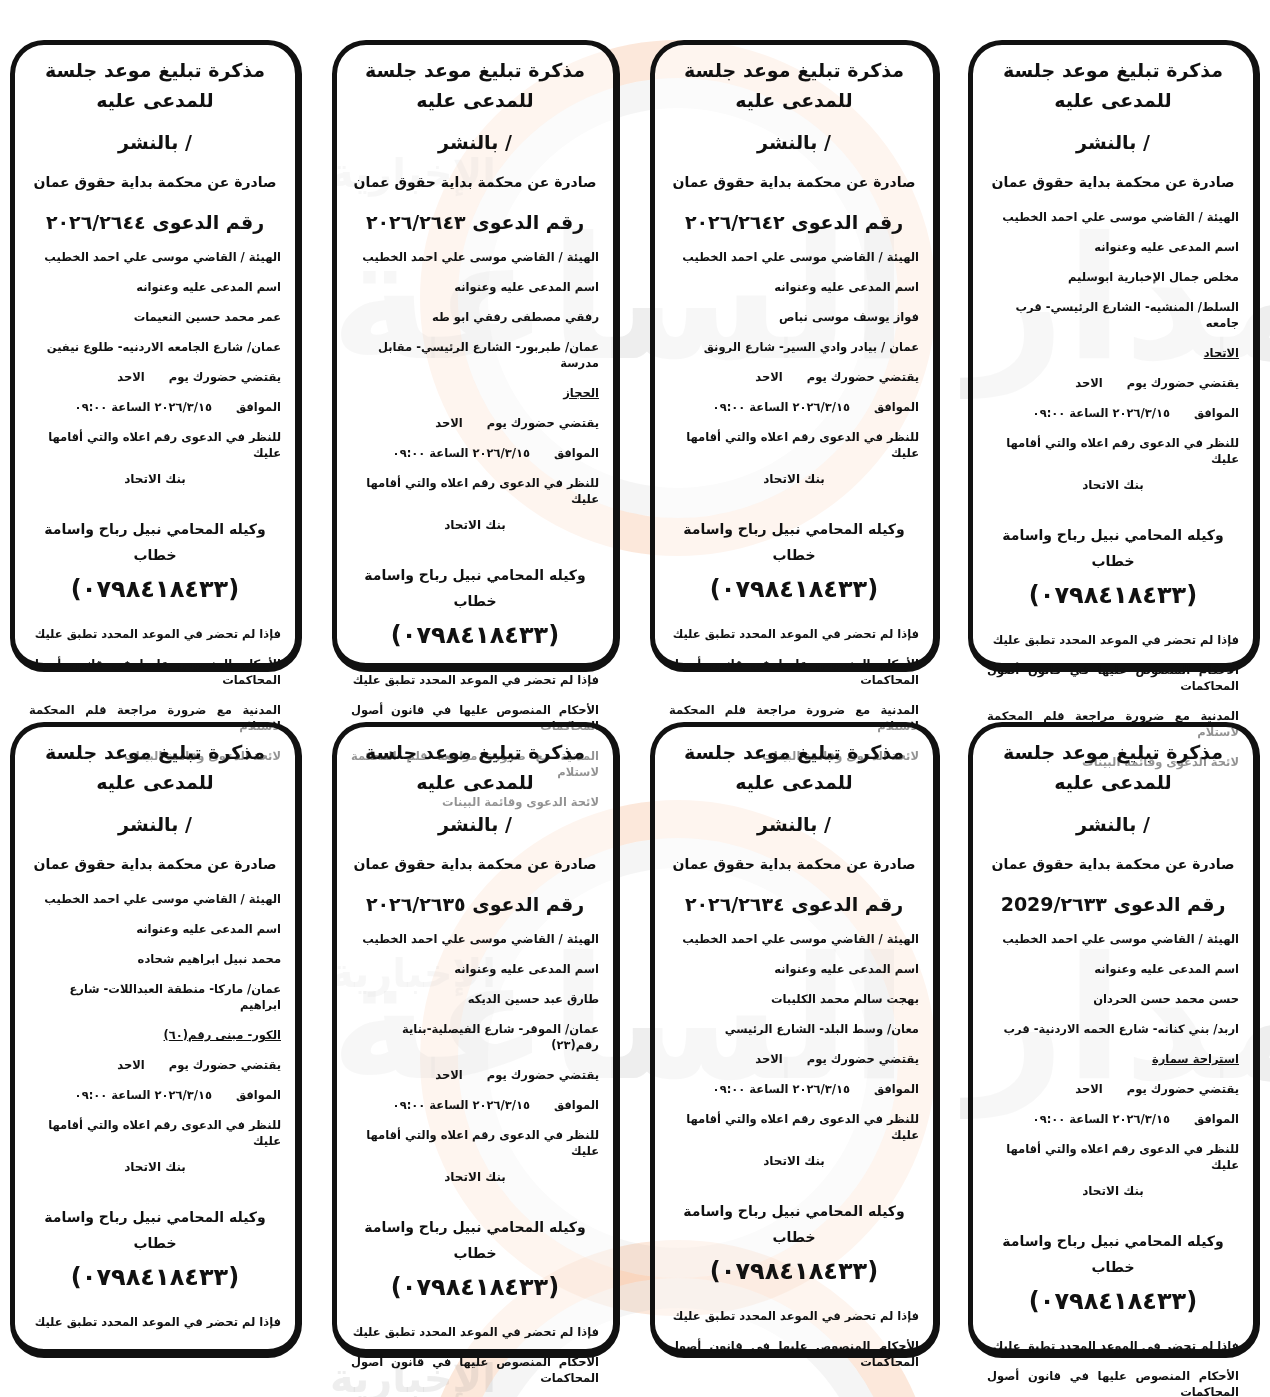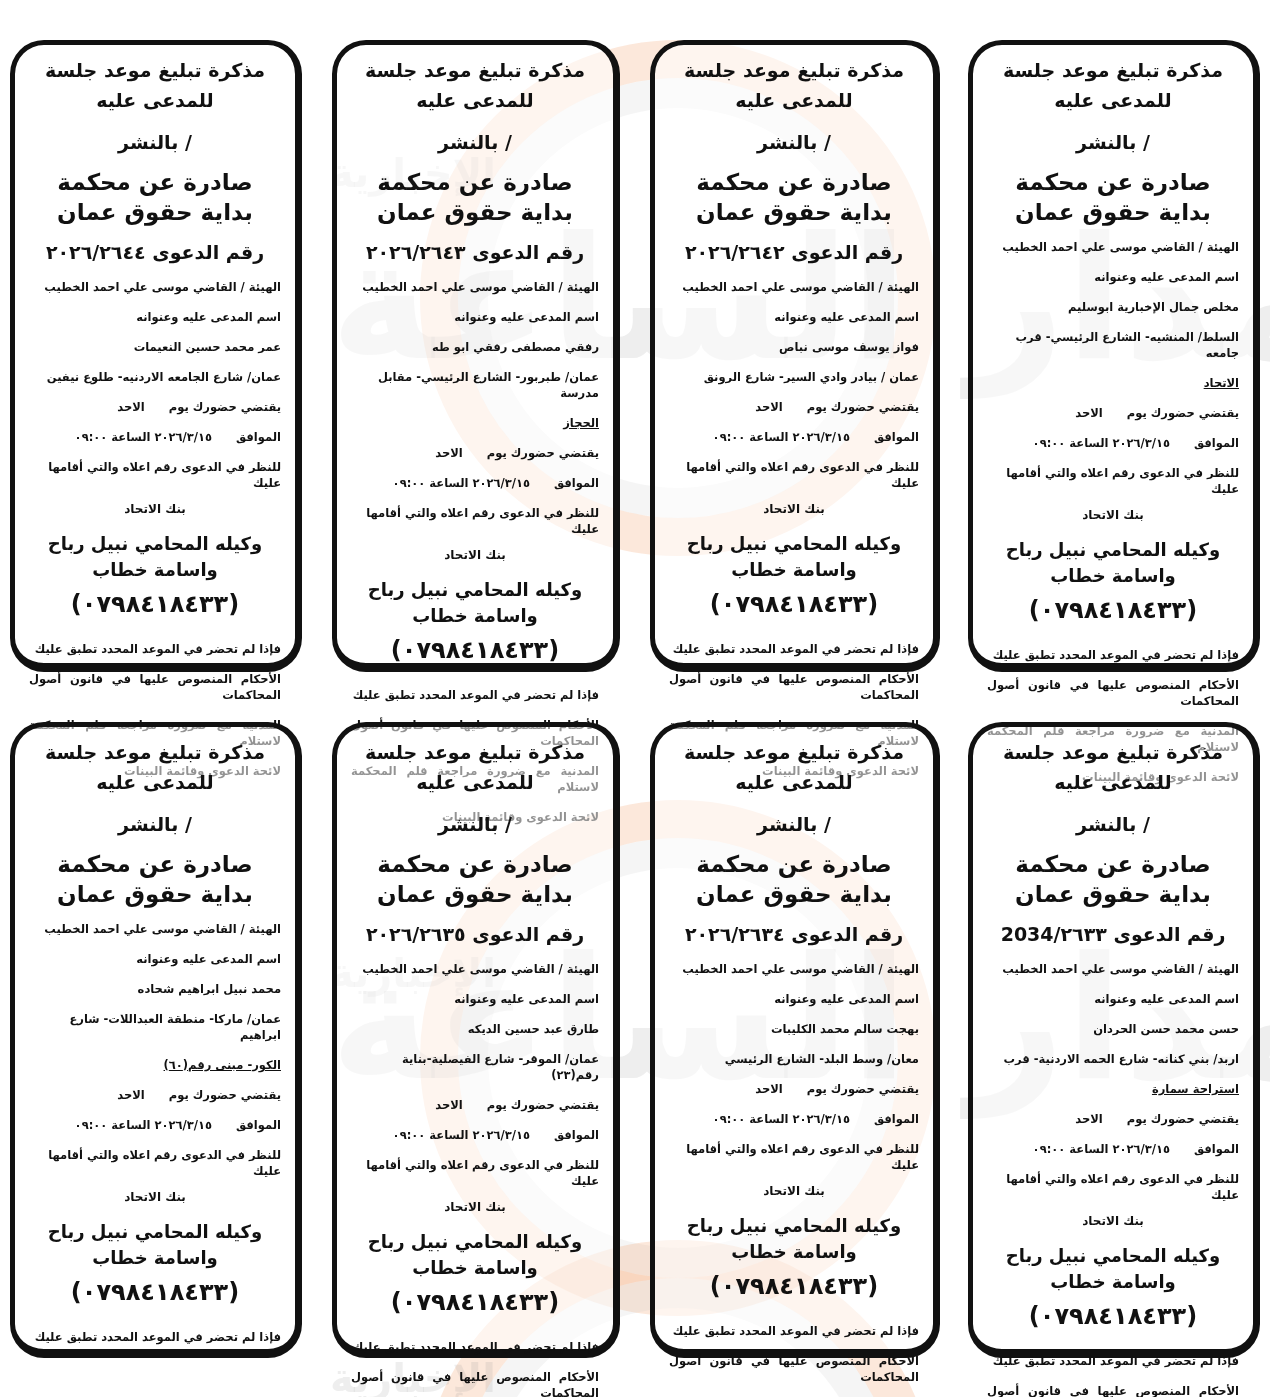--- a/index.html
+++ b/index.html
@@ -23,28 +23,28 @@
   }
   .card {
     position: absolute; box-sizing: border-box;
     border: 5px solid #111; border-right-width: 7px; border-bottom-width: 9px;
     border-radius: 34px; background: rgba(255,255,255,0.55);
     padding: 8px 14px 6px 14px; text-align: center;
     display: flex; flex-direction: column;
   }
   .title { font-size: 19px; font-weight: bold; line-height: 30px; margin-top: 2px; }
   .pub { font-size: 19px; font-weight: bold; line-height: 30px; margin-top: 12px; }
-  .court { font-size: 23px; font-weight: bold; line-height: 30px; margin-top: 10px; }
+  .court { font-size: 14px; font-weight: bold; line-height: 30px; margin-top: 10px; }
   .caseno { font-size: 19px; font-weight: bold; line-height: 30px; margin-top: 10px; }
   .line { font-size: 11.5px; font-weight: bold; line-height: 16px; text-align: right; margin-top: 14px; }
   .line.first { margin-top: 12px; }
   .line.cont { margin-top: 14px; text-decoration: underline; }
   .date-row { display: flex; justify-content: flex-start; gap: 24px; }
   .bank { font-size: 12px; font-weight: bold; line-height: 24px; margin-top: 6px; }
-  .lawyer { font-size: 18px; font-weight: bold; line-height: 26px; margin-top: 10px; }
+  .lawyer { font-size: 14px; font-weight: bold; line-height: 26px; margin-top: 25px; }
   .phone { font-size: 24px; font-weight: bold; line-height: 26px; margin-top: 8px; letter-spacing: 1px; }
   .note { font-size: 11.5px; font-weight: bold; line-height: 16px; text-align: justify; text-align-last: right; margin-top: 24px; }
   .note + .note { margin-top: 14px; }
 </style>
 </head>
 <body>
 
 <div class="watermark">
   <div class="wm-clock" style="left:420px; top:40px; width:440px; height:440px;"></div>
   <div class="wm-clock" style="left:420px; top:800px; width:440px; height:440px;"></div>
@@ -164,21 +164,21 @@
     <div class="note">فإذا لم تحضر في الموعد المحدد تطبق عليك</div>
     <div class="note">الأحكام المنصوص عليها في قانون أصول المحاكمات</div>
     <div class="note">المدنية مع ضرورة مراجعة قلم المحكمة لاستلام</div>
     <div class="note">لائحة الدعوى وقائمة البينات</div>
   </div>
 
   <div class="card" style="left:968px; top:722px; width:292px; height:636px;">
     <div class="title">مذكرة تبليغ موعد جلسة للمدعى عليه</div>
     <div class="pub">/ بالنشر</div>
     <div class="court">صادرة عن محكمة بداية حقوق عمان</div>
-    <div class="caseno">رقم الدعوى 2034/٢٦٣٣</div>
+    <div class="caseno">رقم الدعوى 2029/٢٦٣٣</div>
     <div class="line first">الهيئة / القاضي موسى علي احمد الخطيب</div>
     <div class="line">اسم المدعى عليه وعنوانه</div>
     <div class="line">حسن محمد حسن الحردان</div>
     <div class="line">اربد/ بني كنانه- شارع الحمه الاردنية- قرب</div>
     <div class="line cont">استراحة سمارة</div>
     <div class="line date-row">
         <span>يقتضي حضورك يوم</span>
         <span>الاحد</span>
       </div>
     <div class="line date-row">

